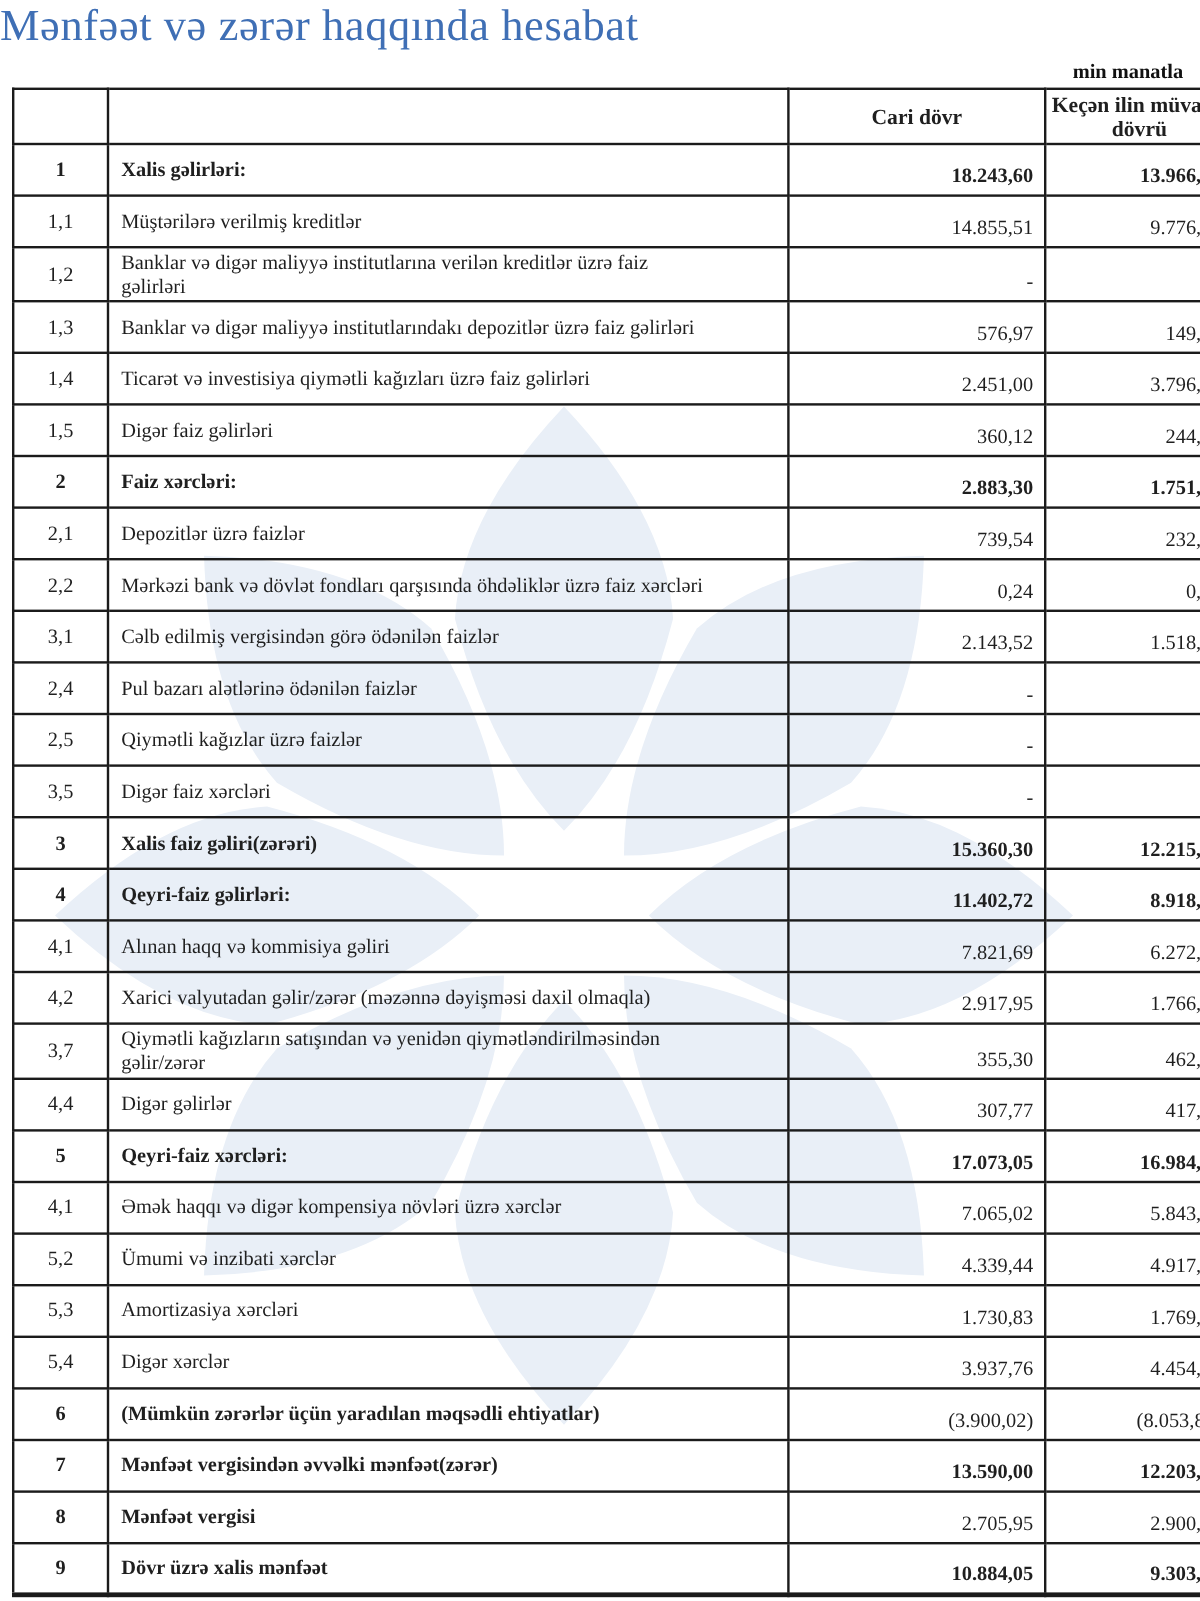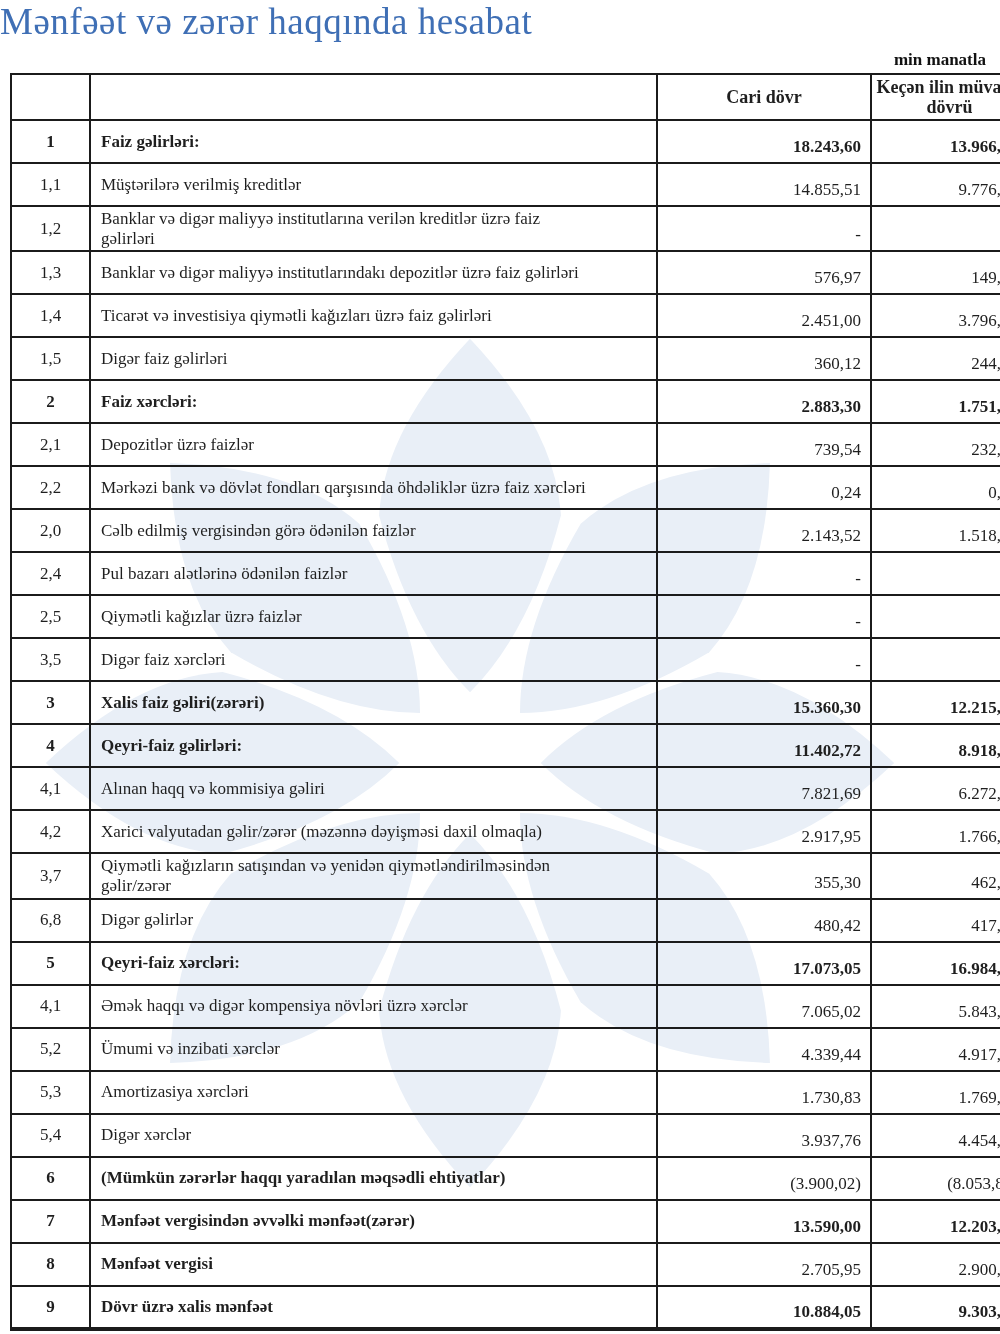--- a/index.html
+++ b/index.html
@@ -104,21 +104,21 @@
       <tr class="hdr">
         <td class="c-no"></td>
         <td class="c-label"></td>
         <td class="c-val">Cari dövr</td>
         <td class="c-val last">Keçən ilin müvafiq dövrü</td>
       </tr>
     </thead>
     <tbody>
         <tr class="section">
           <td class="c-no">1</td>
-          <td class="c-label">Faiz gəlirləri:</td>
+          <td class="c-label">Xalis gəlirləri:</td>
           <td class="c-val vb">18.243,60</td>
           <td class="c-val last vb">13.966,66</td>
         </tr>
         <tr>
           <td class="c-no">1,1</td>
           <td class="c-label">Müştərilərə verilmiş kreditlər</td>
           <td class="c-val">14.855,51</td>
           <td class="c-val last">9.776,48</td>
         </tr>
         <tr>
@@ -158,21 +158,21 @@
           <td class="c-val">739,54</td>
           <td class="c-val last">232,58</td>
         </tr>
         <tr>
           <td class="c-no">2,2</td>
           <td class="c-label">Mərkəzi bank və dövlət fondları qarşısında öhdəliklər üzrə faiz xərcləri</td>
           <td class="c-val">0,24</td>
           <td class="c-val last">0,32</td>
         </tr>
         <tr>
-          <td class="c-no">2,0</td>
+          <td class="c-no">3,1</td>
           <td class="c-label">Cəlb edilmiş vergisindən görə ödənilən faizlər</td>
           <td class="c-val">2.143,52</td>
           <td class="c-val last">1.518,59</td>
         </tr>
         <tr>
           <td class="c-no">2,4</td>
           <td class="c-label">Pul bazarı alətlərinə ödənilən faizlər</td>
           <td class="c-val">-</td>
           <td class="c-val last">-</td>
         </tr>
@@ -213,23 +213,23 @@
           <td class="c-val last">1.766,30</td>
         </tr>
         <tr>
           <td class="c-no">3,7</td>
           <td class="c-label">Qiymətli kağızların satışından və yenidən qiymətləndirilməsindən
 gəlir/zərər</td>
           <td class="c-val">355,30</td>
           <td class="c-val last">462,55</td>
         </tr>
         <tr>
-          <td class="c-no">6,8</td>
+          <td class="c-no">4,4</td>
           <td class="c-label">Digər gəlirlər</td>
-          <td class="c-val">480,42</td>
+          <td class="c-val">307,77</td>
           <td class="c-val last">417,31</td>
         </tr>
         <tr class="section">
           <td class="c-no">5</td>
           <td class="c-label">Qeyri-faiz xərcləri:</td>
           <td class="c-val vb">17.073,05</td>
           <td class="c-val last vb">16.984,64</td>
         </tr>
         <tr>
           <td class="c-no">4,1</td>
@@ -250,21 +250,21 @@
           <td class="c-val last">1.769,93</td>
         </tr>
         <tr>
           <td class="c-no">5,4</td>
           <td class="c-label">Digər xərclər</td>
           <td class="c-val">3.937,76</td>
           <td class="c-val last">4.454,38</td>
         </tr>
         <tr class="section">
           <td class="c-no">6</td>
-          <td class="c-label">(Mümkün zərərlər haqqı yaradılan məqsədli ehtiyatlar)</td>
+          <td class="c-label">(Mümkün zərərlər üçün yaradılan məqsədli ehtiyatlar)</td>
           <td class="c-val">(3.900,02)</td>
           <td class="c-val last">(8.053,86)</td>
         </tr>
         <tr class="section">
           <td class="c-no">7</td>
           <td class="c-label">Mənfəət vergisindən əvvəlki mənfəət(zərər)</td>
           <td class="c-val vb">13.590,00</td>
           <td class="c-val last vb">12.203,21</td>
         </tr>
         <tr class="section">

